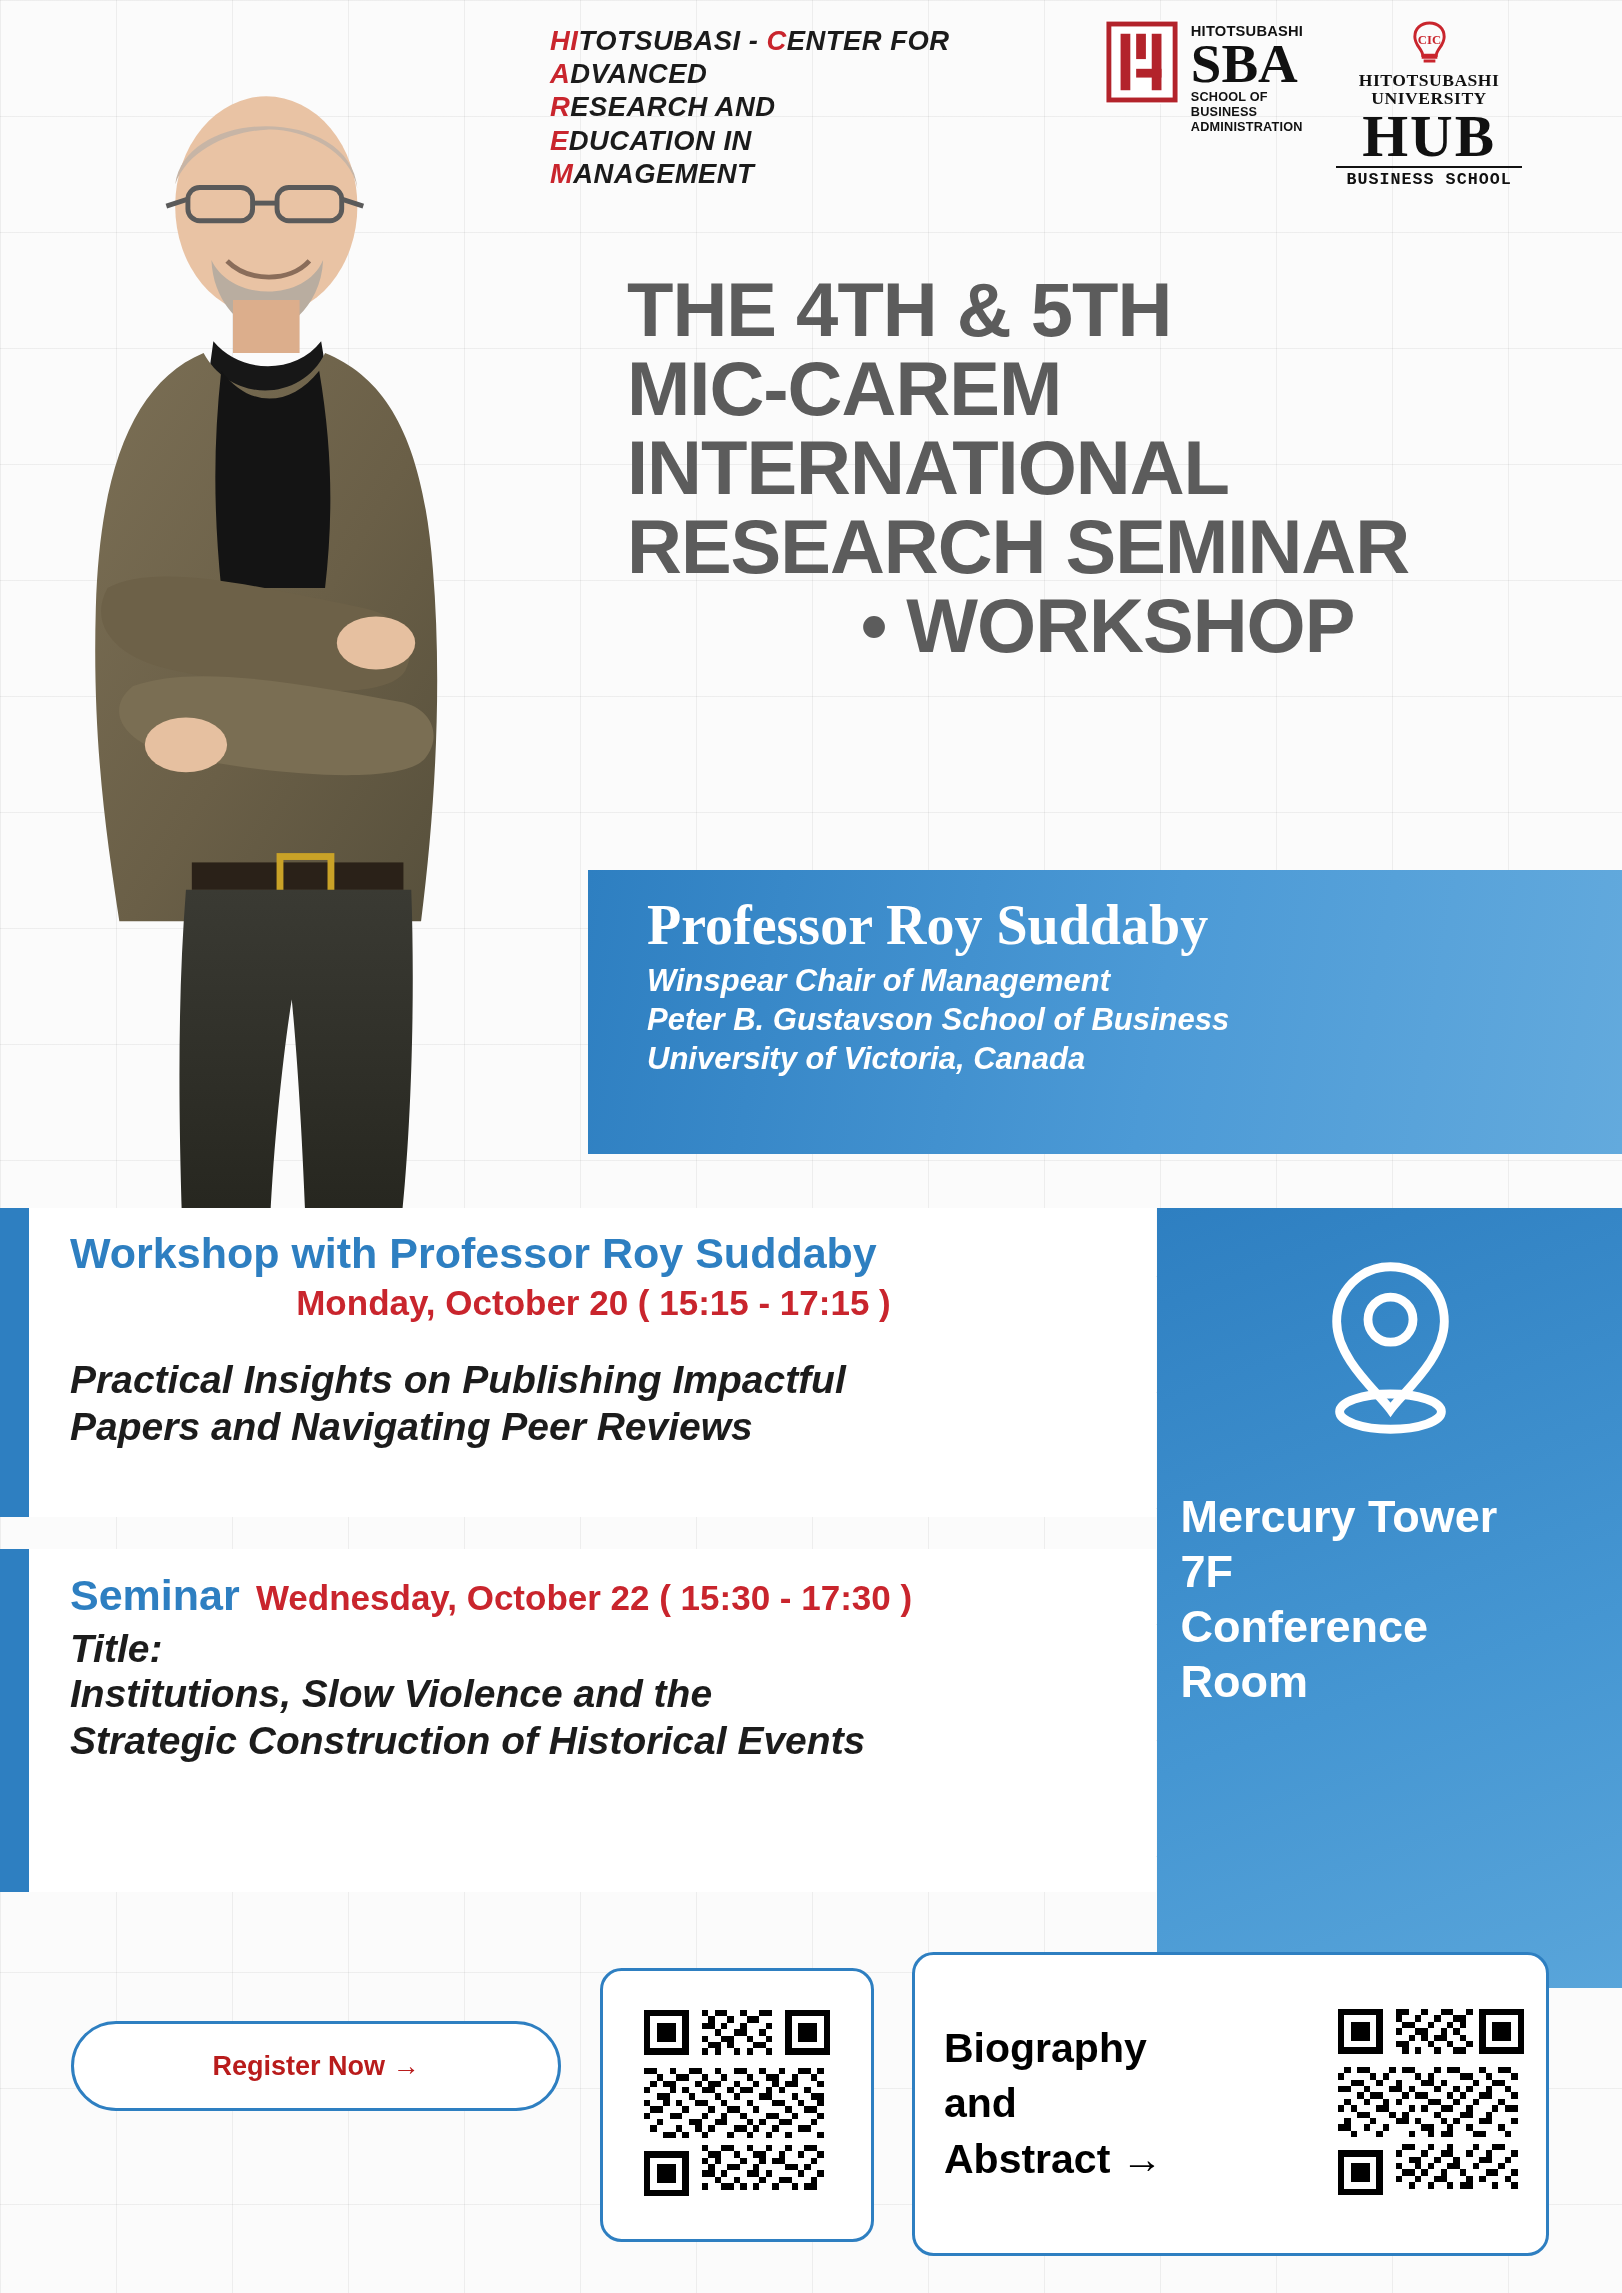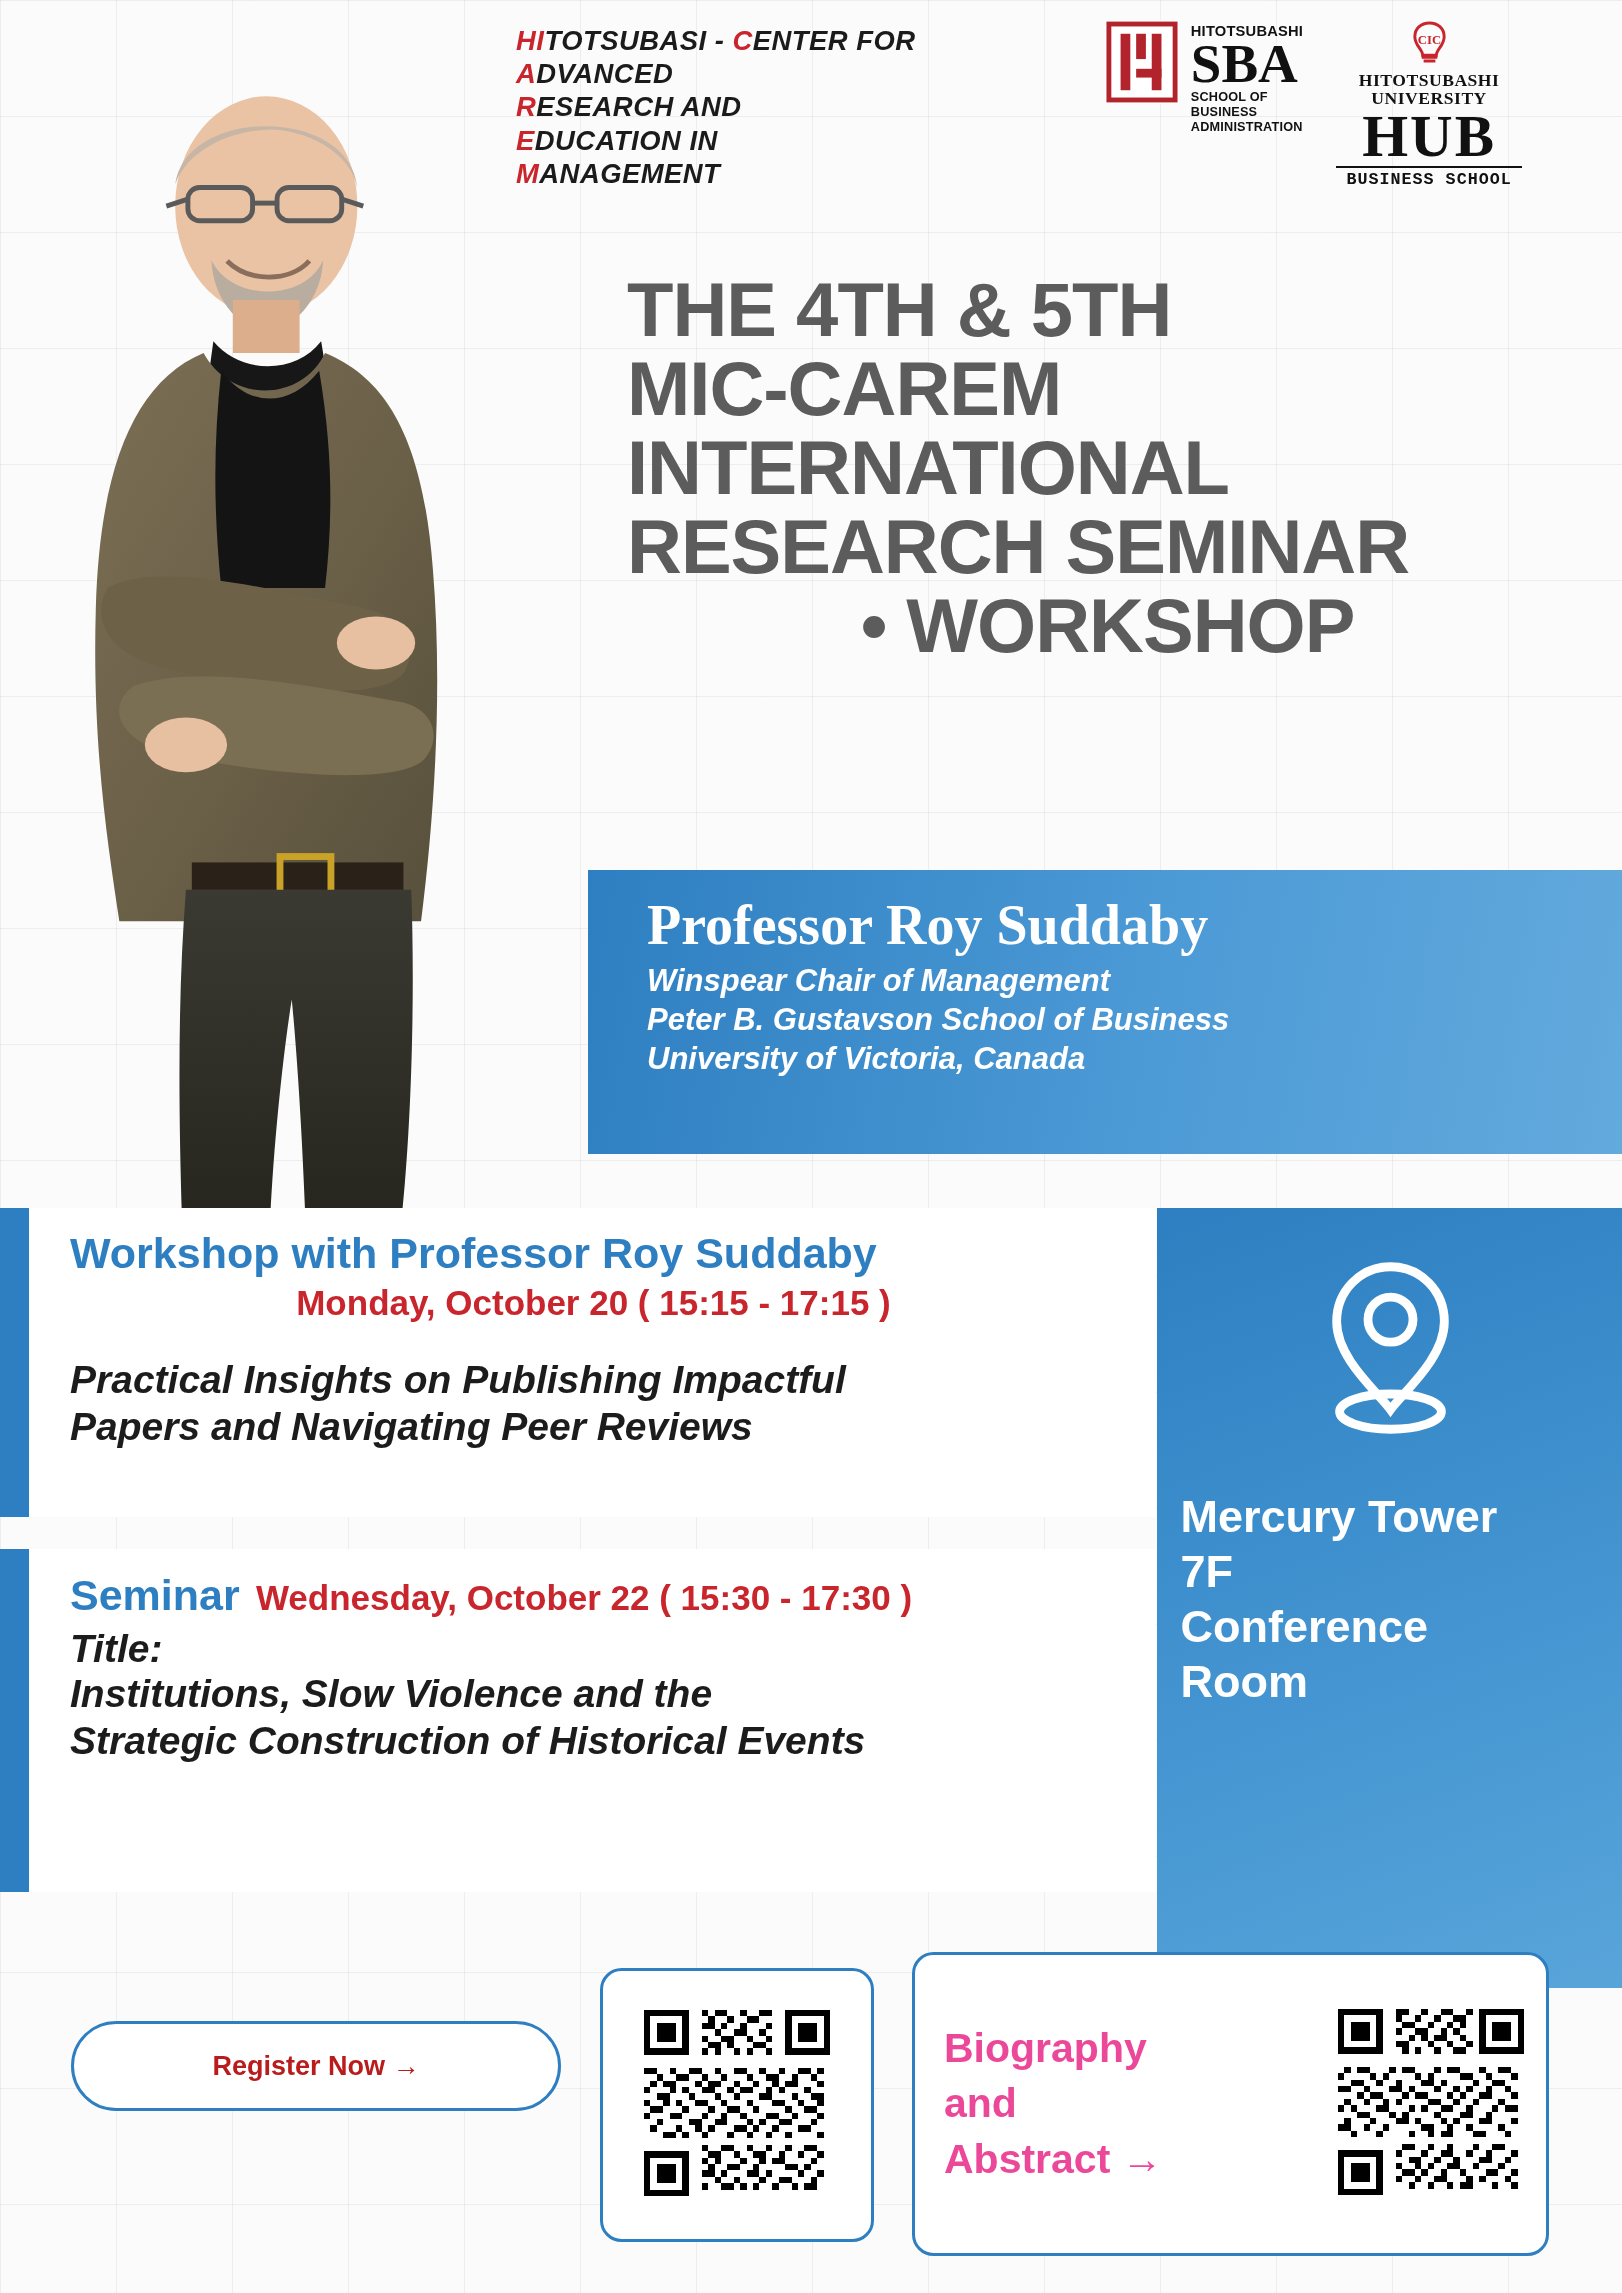--- a/index.html
+++ b/index.html
@@ -14,21 +14,21 @@
     width: 1622px; height: 2294px;
     background:
       repeating-linear-gradient(to right, rgba(0,0,0,0.055) 0 1px, transparent 1px 116px),
       repeating-linear-gradient(to bottom, rgba(0,0,0,0.055) 0 1px, transparent 1px 116px),
       #fbfbfb;
   }
 
   
   .brand-block {
     position: absolute;
-    left: 516px; top: 23.5px;
+    left: 550px; top: 23.5px;
     width: 588px;
     font-style: italic;
     font-weight: bold;
     font-size: 27.4px;
     line-height: 1.22;
     letter-spacing: 0.5px;
     color: #1b1b1b;
   }
   .brand-line { white-space: nowrap; }
   .red { color: #c9252d; }
@@ -204,21 +204,21 @@
   .bio-box {
     position: absolute; left: 912px; top: 1952px;
     width: 637px; height: 304px;
     border: 3.9px solid #2e7fc1; border-radius: 21.6px;
     background: #ffffff;
     display: flex; align-items: center;
     padding: 0 21.6px 0 29px;
     gap: 17.6px;
   }
   .bio-label {
-    font-size: 41px; font-weight: bold; color: #ec4899; line-height: 1.35;
+    font-size: 41px; font-weight: bold; color: #000000; line-height: 1.35;
     flex: 1;
   }
   .qr-inner { width: 186px; height: 186px; }
 </style>
 </head>
 <body>
 
 <div id="poster">
 
   <div class="brand-block">

